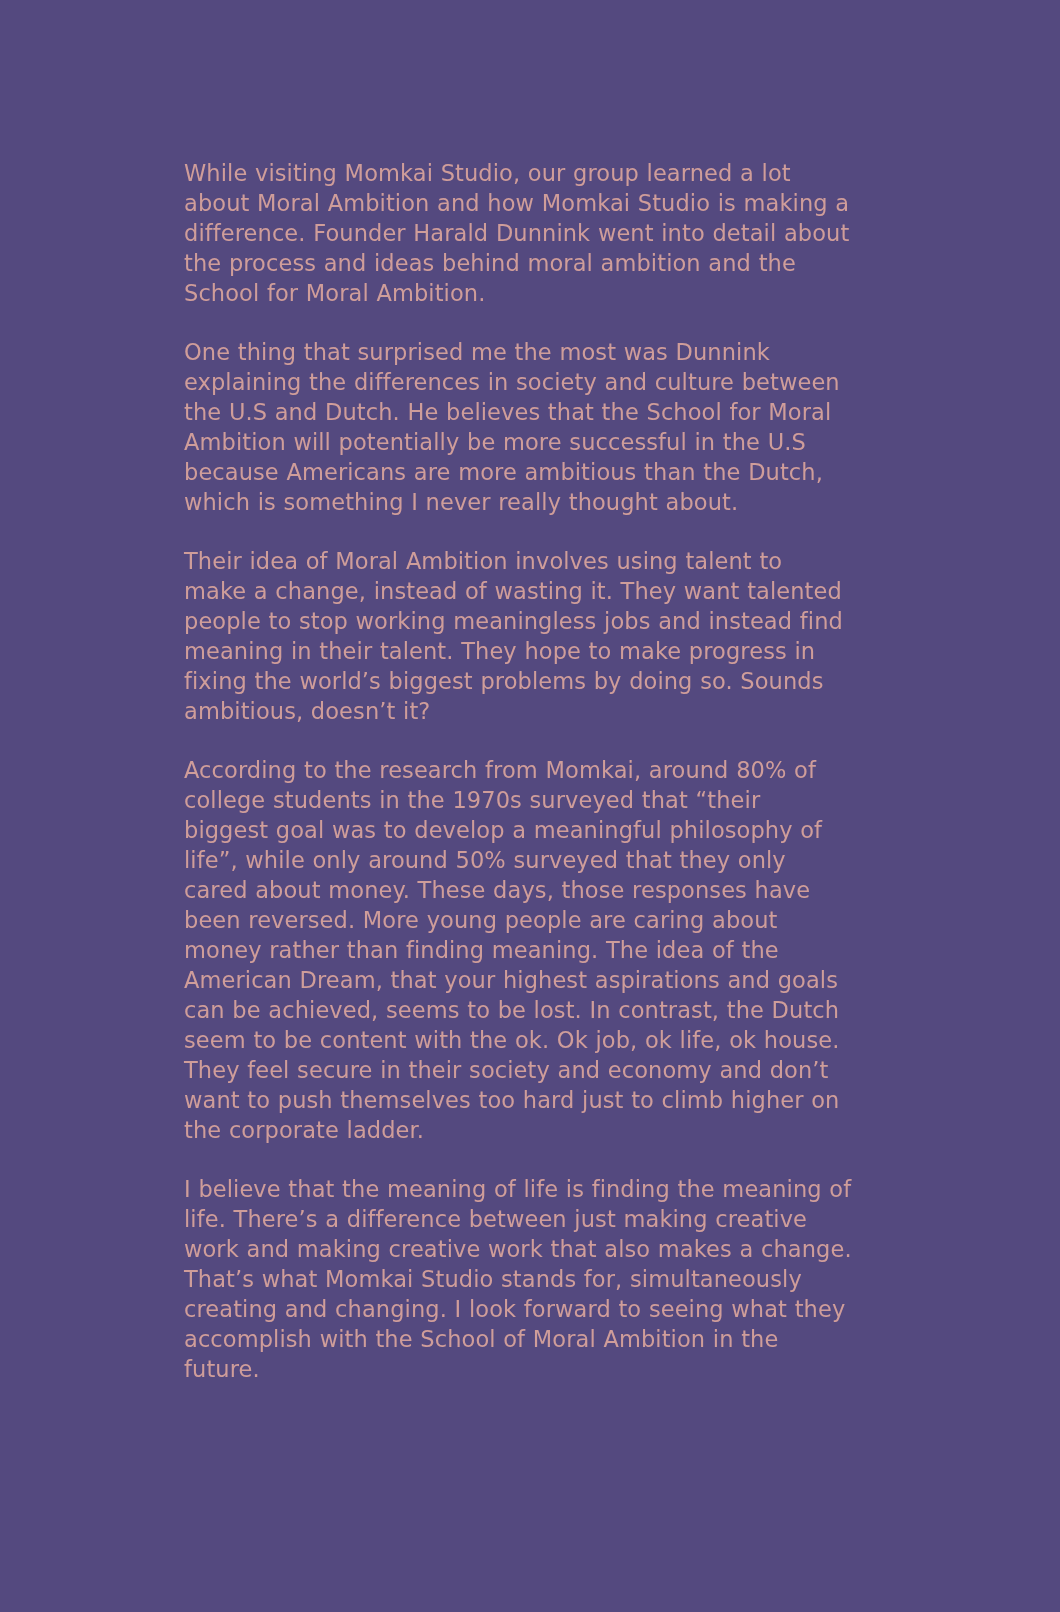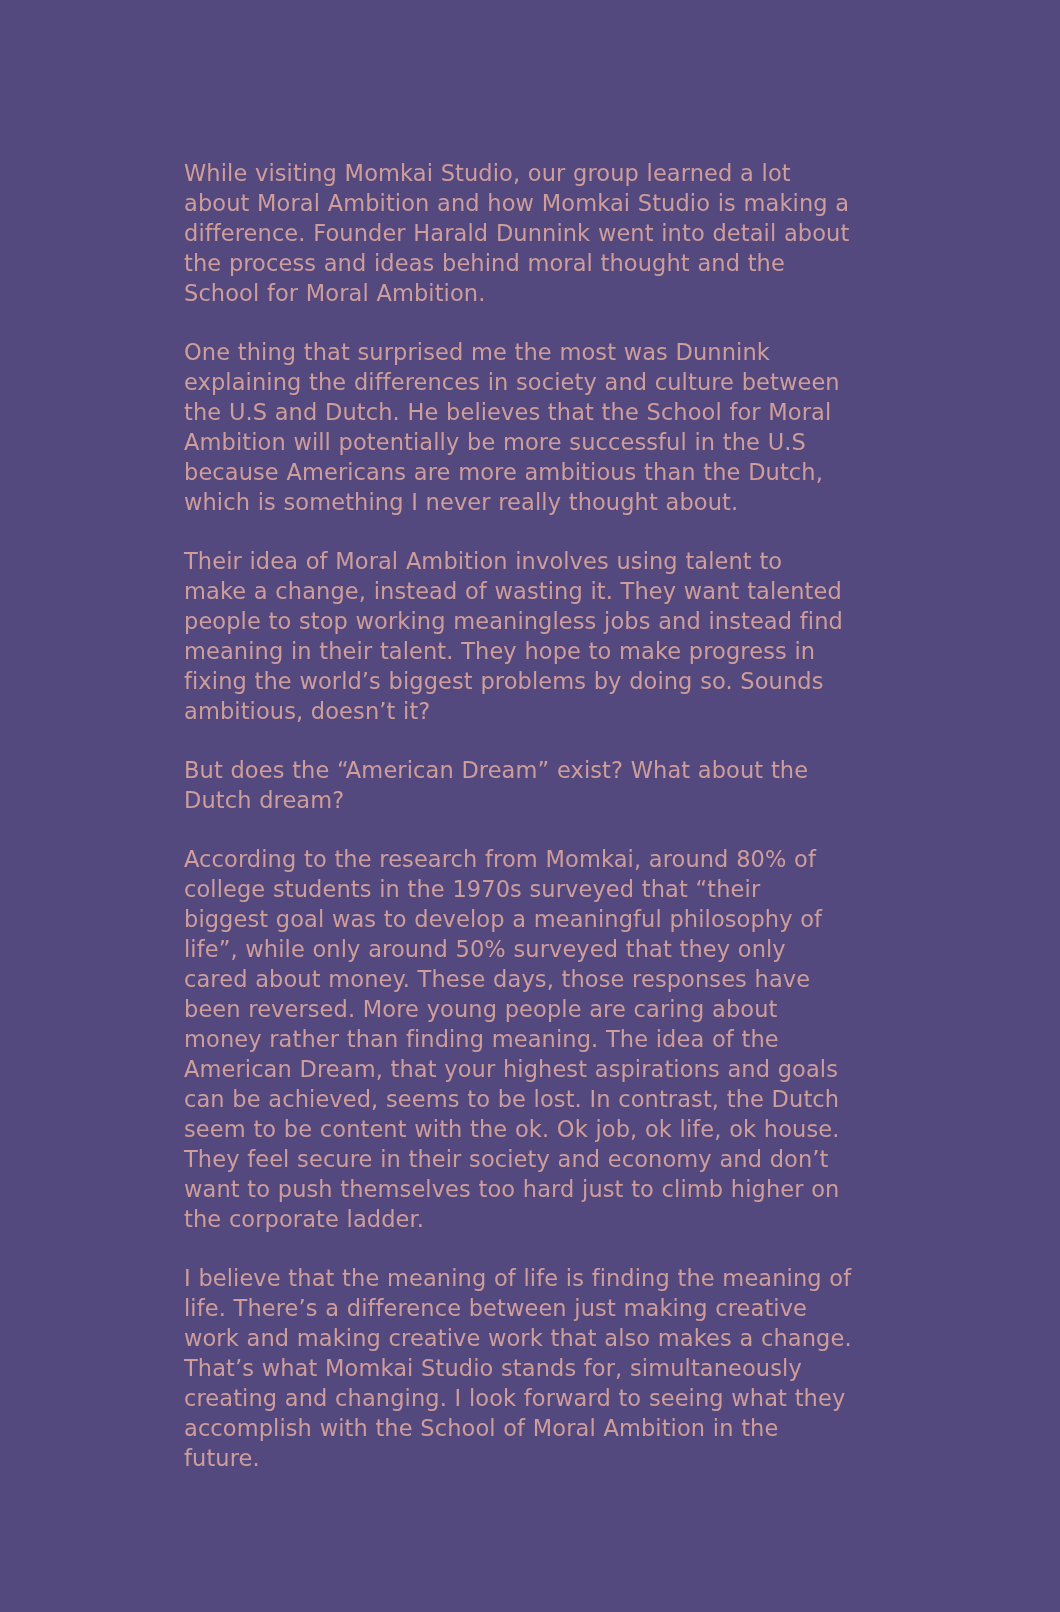--- a/index.html
+++ b/index.html
@@ -37,20 +37,19 @@
   }
   .para:last-child {
     margin-bottom: 4px;
   }
 </style>
 </head>
 <body>
 
 <div class="page">
   <article class="article">
-    <p class="para">While visiting Momkai Studio, our group learned a lot about Moral Ambition and how Momkai Studio is making a difference. Founder Harald Dunnink went into detail about the process and ideas behind moral thought and the School for Moral Ambition.</p>
+    <p class="para">While visiting Momkai Studio, our group learned a lot about Moral Ambition and how Momkai Studio is making a difference. Founder Harald Dunnink went into detail about the process and ideas behind moral ambition and the School for Moral Ambition.</p>
     <p class="para">One thing that surprised me the most was Dunnink explaining the differences in society and culture between the U.S and Dutch. He believes that the School for Moral Ambition will potentially be more successful in the U.S because Americans are more ambitious than the Dutch, which is something I never really thought about.</p>
     <p class="para">Their idea of Moral Ambition involves using talent to make a change, instead of wasting it. They want talented people to stop working meaningless jobs and instead find meaning in their talent. They hope to make progress in fixing the world’s biggest problems by doing so. Sounds ambitious, doesn’t it?</p>
-    <p class="para">But does the “American Dream” exist? What about the Dutch dream?</p>
     <p class="para">According to the research from Momkai, around 80% of college students in the 1970s surveyed that “their biggest goal was to develop a meaningful philosophy of life”, while only around 50% surveyed that they only cared about money. These days, those responses have been reversed. More young people are caring about money rather than finding meaning. The idea of the American Dream, that your highest aspirations and goals can be achieved, seems to be lost. In contrast, the Dutch seem to be content with the ok. Ok job, ok life, ok house. They feel secure in their society and economy and don’t want to push themselves too hard just to climb higher on the corporate ladder.</p>
     <p class="para">I believe that the meaning of life is finding the meaning of life. There’s a difference between just making creative work and making creative work that also makes a change. That’s what Momkai Studio stands for, simultaneously creating and changing. I look forward to seeing what they accomplish with the School of Moral Ambition in the future.</p>
   </article>
 </div>
 
 </body></html>

